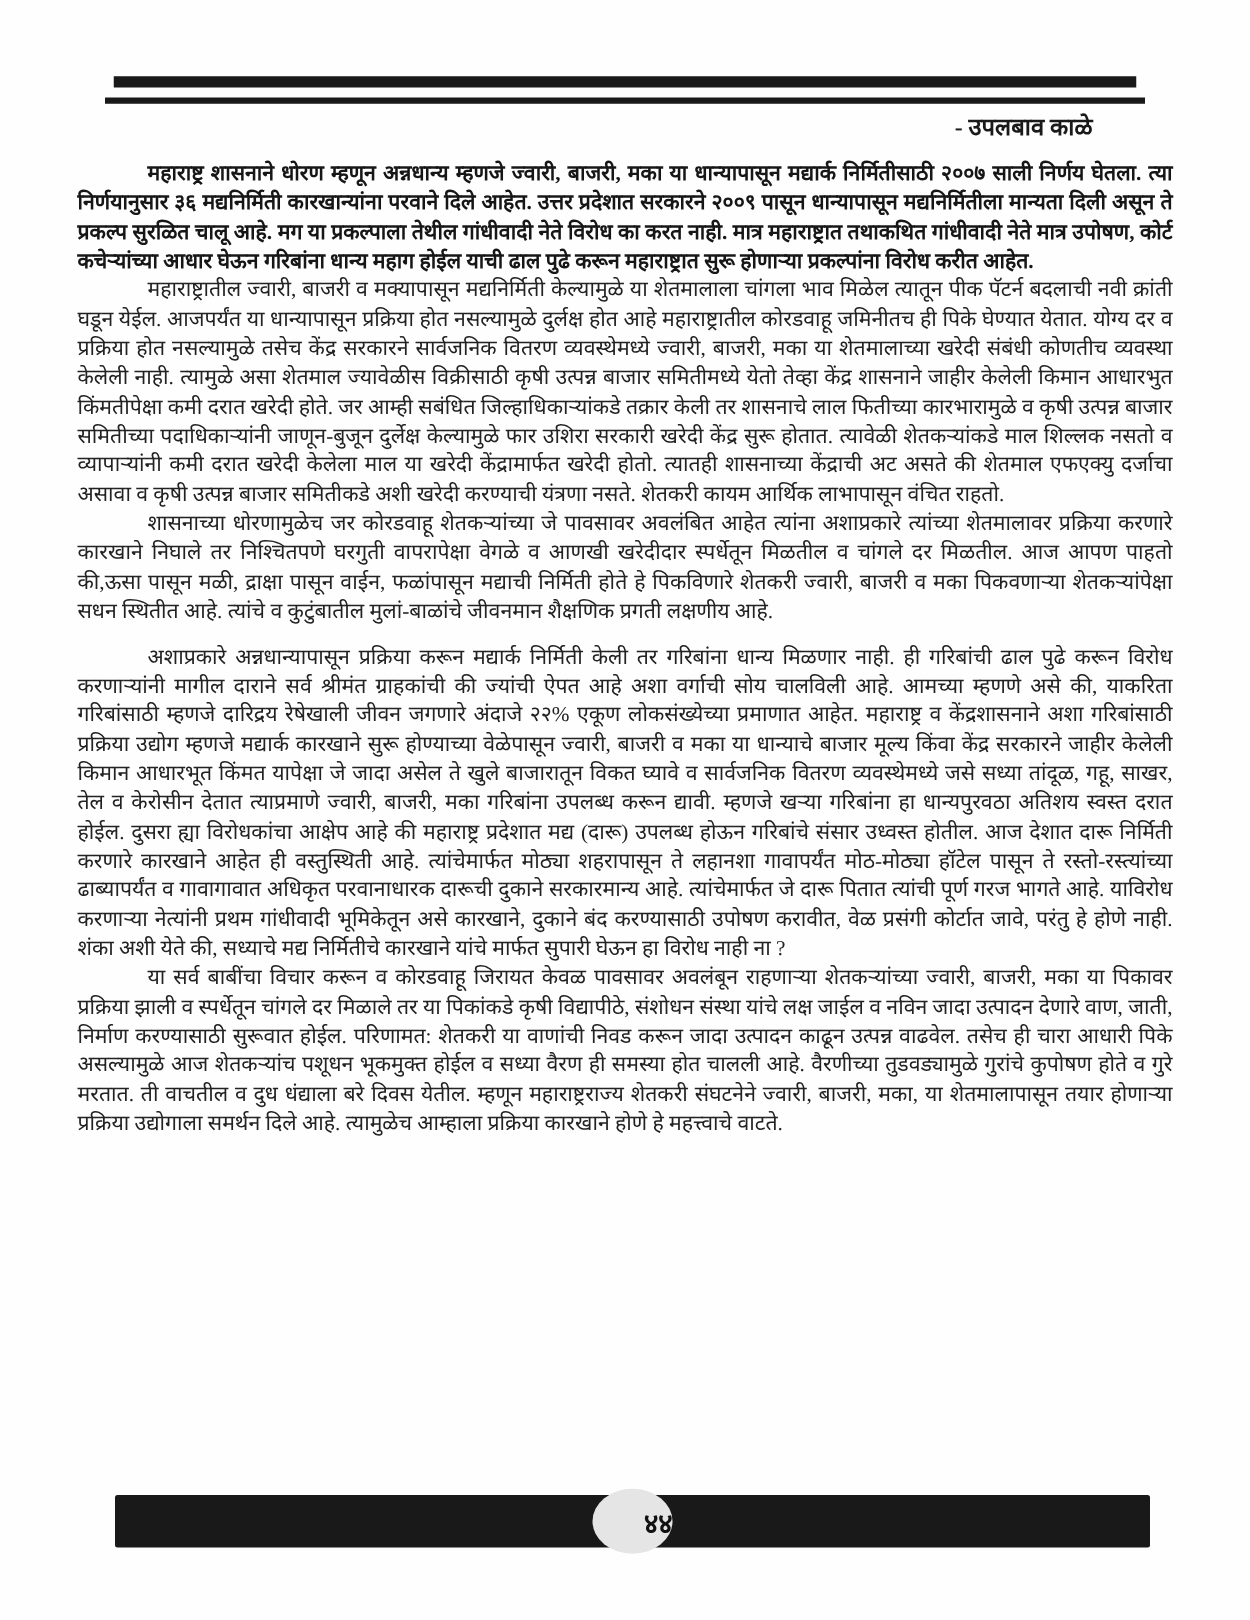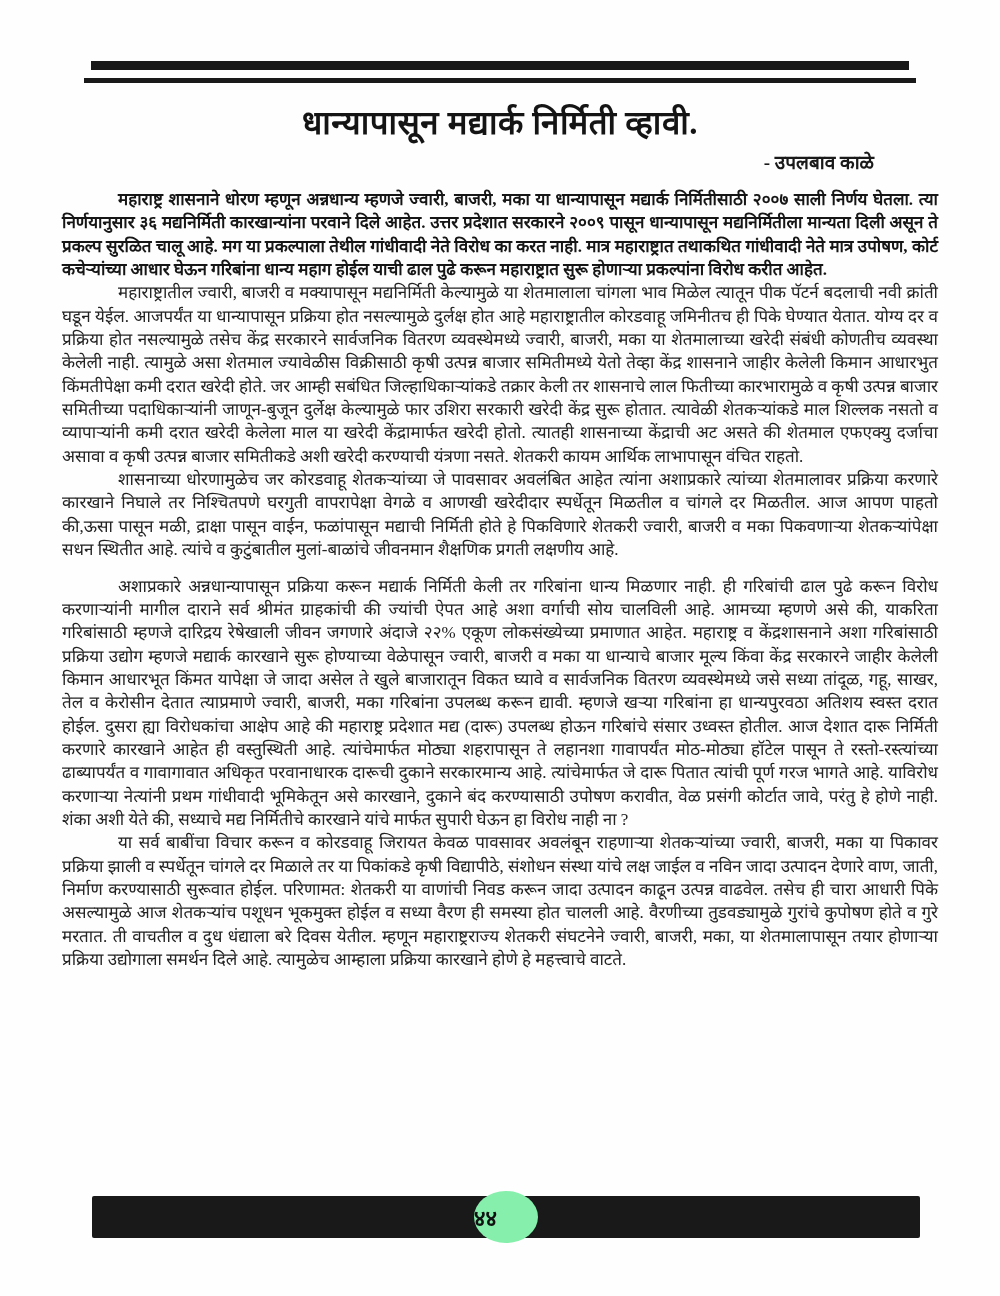--- a/index.html
+++ b/index.html
@@ -61,43 +61,42 @@
     background: #191919;
     border-radius: 2px;
   }
   .page-number-badge {
     position: absolute;
     left: 50%;
     top: -5px;
     transform: translateX(-50%);
     width: 64px;
     height: 52px;
-    background: #86efac;
+    background: #e5e5e5;
     border-radius: 50%;
     display: flex;
     align-items: center;
-    justify-content: flex-start;
+    justify-content: flex-end;
   }
   .page-number-badge span {
     font-size: 22px;
     font-weight: bold;
     color: #111111;
   }
 </style>
 </head>
 <body>
 
 <div class="page">
 
   <div class="top-rules">
     <div class="rule thick"></div>
     <div class="rule thin"></div>
   </div>
 
-  <h1 class="title">धान्यापासून मद्यार्क निर्मिती व्हावी.</h1>
 
   <div class="byline">- उपलबाव काळे</div>
 
   <div class="columns">
     <div class="col">
       <p class="para bold-lead">महाराष्ट्र शासनाने धोरण म्हणून अन्नधान्य म्हणजे ज्वारी, बाजरी, मका या धान्यापासून मद्यार्क निर्मितीसाठी २००७ साली निर्णय घेतला. त्या निर्णयानुसार ३६ मद्यनिर्मिती कारखान्यांना परवाने दिले आहेत. उत्तर प्रदेशात सरकारने २००९ पासून धान्यापासून मद्यनिर्मितीला मान्यता दिली असून ते प्रकल्प सुरळित चालू आहे. मग या प्रकल्पाला तेथील गांधीवादी नेते विरोध का करत नाही. मात्र महाराष्ट्रात तथाकथित गांधीवादी नेते मात्र उपोषण, कोर्ट कचेऱ्यांच्या आधार घेऊन गरिबांना धान्य महाग होईल याची ढाल पुढे करून महाराष्ट्रात सुरू होणाऱ्या प्रकल्पांना विरोध करीत आहेत.</p>
       <p class="para">महाराष्ट्रातील ज्वारी, बाजरी व मक्यापासून मद्यनिर्मिती केल्यामुळे या शेतमालाला चांगला भाव मिळेल त्यातून पीक पॅटर्न बदलाची नवी क्रांती घडून येईल. आजपर्यंत या धान्यापासून प्रक्रिया होत नसल्यामुळे दुर्लक्ष होत आहे महाराष्ट्रातील कोरडवाहू जमिनीतच ही पिके घेण्यात येतात. योग्य दर व प्रक्रिया होत नसल्यामुळे तसेच केंद्र सरकारने सार्वजनिक वितरण व्यवस्थेमध्ये ज्वारी, बाजरी, मका या शेतमालाच्या खरेदी संबंधी कोणतीच व्यवस्था केलेली नाही. त्यामुळे असा शेतमाल ज्यावेळीस विक्रीसाठी कृषी उत्पन्न बाजार समितीमध्ये येतो तेव्हा केंद्र शासनाने जाहीर केलेली किमान आधारभुत किंमतीपेक्षा कमी दरात खरेदी होते. जर आम्ही सबंधित जिल्हाधिकाऱ्यांकडे तक्रार केली तर शासनाचे लाल फितीच्या कारभारामुळे व कृषी उत्पन्न बाजार समितीच्या पदाधिकाऱ्यांनी जाणून-बुजून दुर्लेक्ष केल्यामुळे फार उशिरा सरकारी खरेदी केंद्र सुरू होतात. त्यावेळी शेतकऱ्यांकडे माल शिल्लक नसतो व व्यापाऱ्यांनी कमी दरात खरेदी केलेला माल या खरेदी केंद्रामार्फत खरेदी होतो. त्यातही शासनाच्या केंद्राची अट असते की शेतमाल एफएक्यु दर्जाचा असावा व कृषी उत्पन्न बाजार समितीकडे अशी खरेदी करण्याची यंत्रणा नसते. शेतकरी कायम आर्थिक लाभापासून वंचित राहतो.</p>
       <p class="para">शासनाच्या धोरणामुळेच जर कोरडवाहू शेतकऱ्यांच्या जे पावसावर अवलंबित आहेत त्यांना अशाप्रकारे त्यांच्या शेतमालावर प्रक्रिया करणारे कारखाने निघाले तर निश्चितपणे घरगुती वापरापेक्षा वेगळे व आणखी खरेदीदार स्पर्धेतून मिळतील व चांगले दर मिळतील. आज आपण पाहतो की,ऊसा पासून मळी, द्राक्षा पासून वाईन, फळांपासून मद्याची निर्मिती होते हे पिकविणारे शेतकरी ज्वारी, बाजरी व मका पिकवणाऱ्या शेतकऱ्यांपेक्षा सधन स्थितीत आहे. त्यांचे व कुटुंबातील मुलां-बाळांचे जीवनमान शैक्षणिक प्रगती लक्षणीय आहे.</p>
     </div>
     <div class="col">

